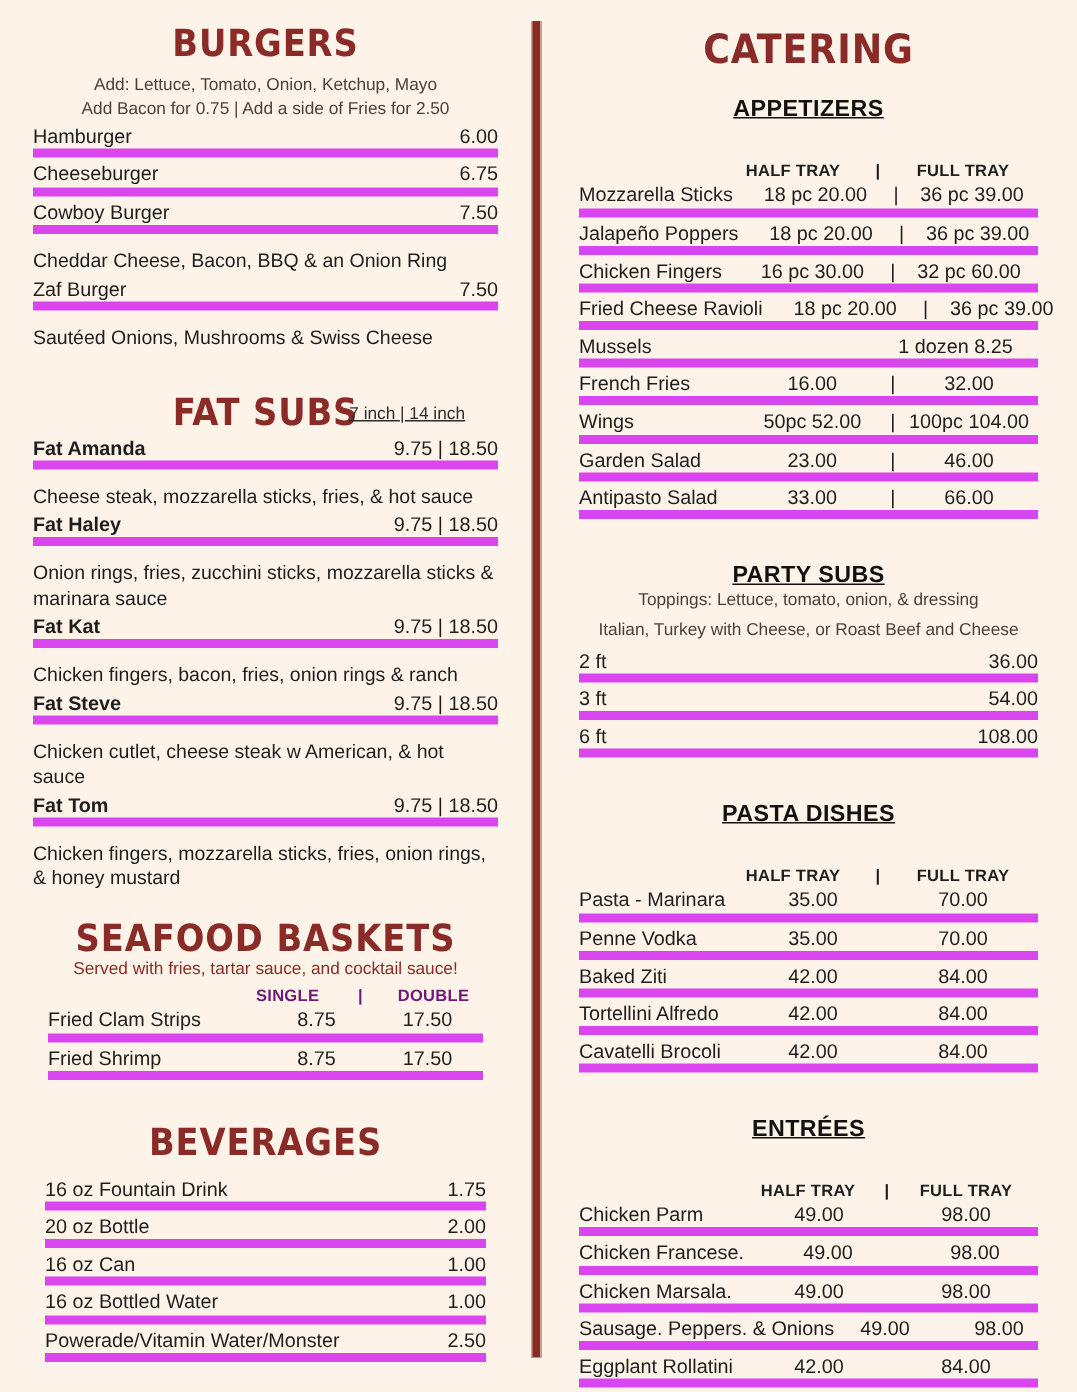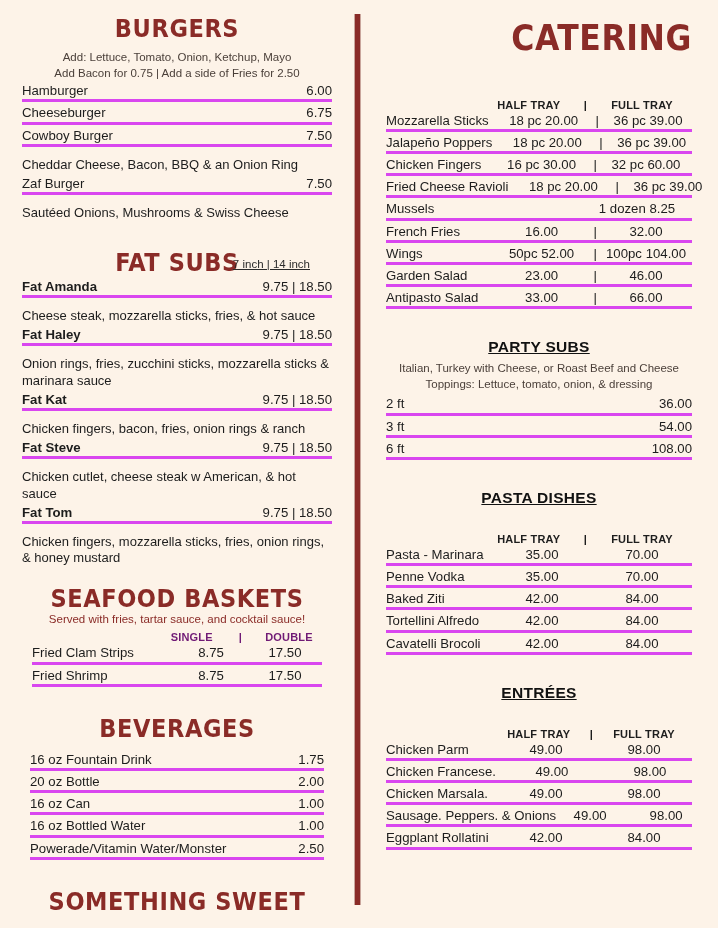--- a/index.html
+++ b/index.html
@@ -44,21 +44,21 @@
     color: #8a2b27;
     font-family: "DejaVu Sans Condensed", "Liberation Sans Narrow", "Liberation Sans", sans-serif;
     font-weight: bold;
     text-align: center;
     letter-spacing: 0.6px;
     font-stretch: condensed;
     text-transform: uppercase;
     line-height: 1.05;
   }
   .sec-title.big   { font-size: 25px; }
-  .sec-title.huge  { font-size: 35px; text-align: right; }
+  .sec-title.huge  { font-size: 27px; }
 
   .sub-head {
     text-align: center;
     font-weight: bold;
     font-size: 15.5px;
     color: #111;
     text-decoration: underline;
     letter-spacing: 0.3px;
   }
 
@@ -72,21 +72,21 @@
 
   
   .rows { margin-top: 2px; }
 
   .row {
     display: flex;
     align-items: flex-end;
     font-size: 13.2px;
     line-height: 1.15;
     padding-bottom: 1px;
-    border-bottom: 3px solid #d946ef;
+    border-bottom: 6px solid #d946ef;
     margin-bottom: 3px;
     white-space: nowrap;
   }
   .row .name { flex: 0 0 auto; }
   .row .fill { flex: 1 1 auto; min-width: 6px; }
   .row .price { flex: 0 0 auto; text-align: right; }
   .row.bold .name { font-weight: bold; }
 
   .desc {
     font-size: 13px;
@@ -270,20 +270,21 @@
       </div>
     </div>
   </div>
 
   <div class="column col-right">
 
     <div class="spacer-md" style="height:20px;"></div>
     <div class="sec-title huge">Catering</div>
 
     <div class="spacer-md"></div>
+    <div class="sub-head">APPETIZERS</div>
     <div class="spacer-lg"></div>
     <div class="colhead">
       <span class="spacer"></span>
       <span class="h1" style="width:100px;">HALF TRAY</span>
       <span style="padding:0 5px;">|</span>
       <span class="h2" style="width:100px;">FULL TRAY</span>
     </div>
     <div class="rows">
       <div class="row">
         <span class="name">Mozzarella Sticks</span>
@@ -343,22 +344,22 @@
         <span class="name">Antipasto Salad</span>
         <span class="fill"></span>
         <span class="p1" style="width:98px;">33.00</span>
         <span style="padding:0 3px;">|</span>
         <span class="p2" style="width:92px;">66.00</span>
       </div>
     </div>
 
     <div class="spacer-lg"></div>
     <div class="sub-head">PARTY SUBS</div>
+    <div class="note">Toppings: Lettuce, tomato, onion, &amp; dressing</div>
     <div class="note" style="margin-top:5px;">Italian, Turkey with Cheese, or Roast Beef and Cheese</div>
-    <div class="note">Toppings: Lettuce, tomato, onion, &amp; dressing</div>
     <div class="rows" style="margin-top:4px;">
       <div class="row">
         <span class="name">2 ft</span>
         <span class="fill"></span>
         <span class="price">36.00</span>
       </div>
       <div class="row">
         <span class="name">3 ft</span>
         <span class="fill"></span>
         <span class="price">54.00</span>

